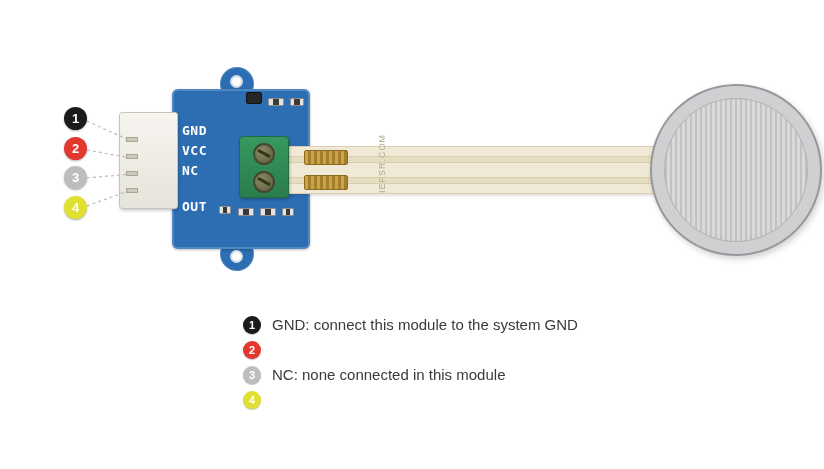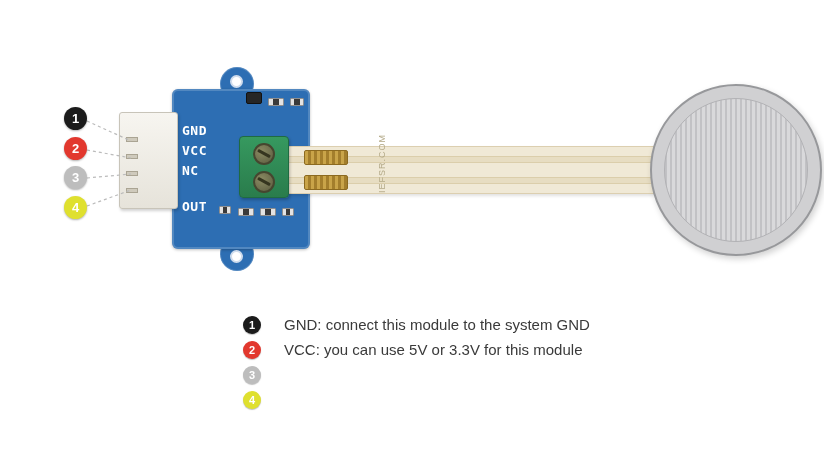--- a/index.html
+++ b/index.html
@@ -66,21 +66,21 @@
              color:#ffffff; font-size:13px; font-weight:bold;
              display:flex; align-items:center; justify-content:center;
              box-shadow:0 1px 2px rgba(0,0,0,0.3); }
 
   
   .legend { position:absolute; left:243px; top:312px; display:flex; flex-direction:column; }
   .legend-row { display:flex; align-items:center; gap:11px; height:25px; }
   .badge { width:18px; height:18px; border-radius:50%; color:#ffffff; font-size:11px; font-weight:bold;
            display:flex; align-items:center; justify-content:center; flex:0 0 18px;
            box-shadow:0 1px 1px rgba(0,0,0,0.25); }
-  .legend-text { font-size:15px; color:#3a3a3a;margin-left:12px; }
+  .legend-text { font-size:15px; color:#3a3a3a; }
 </style>
 </head>
 <body>
 
 <div class="stage">
 
   <div class="pcb-tab top"></div>
   <div class="pcb-tab bottom"></div>
   <div class="pcb"></div>
   <div class="pcb-hole top"></div>
@@ -137,23 +137,23 @@
   <div class="callout" style="left: 64px; top: 166px; background: rgb(189, 189, 189);">3</div>
   <div class="callout" style="left: 64px; top: 196px; background: rgb(223, 224, 47);">4</div>
 
   <div class="legend">
     <div class="legend-row">
       <span class="badge" style="background: rgb(27, 27, 27);">1</span>
       <span class="legend-text">GND: connect this module to the system GND</span>
     </div>
     <div class="legend-row">
       <span class="badge" style="background: rgb(226, 56, 46);">2</span>
-      <span class="legend-text">VCC: you can use 5V or 3.3V for this module</span>
     </div>
     <div class="legend-row">
       <span class="badge" style="background: rgb(189, 189, 189);">3</span>
+      <span class="legend-text">NC: none connected in this module</span>
     </div>
     <div class="legend-row">
       <span class="badge" style="background: rgb(223, 224, 47);">4</span>
     </div>
   </div>
 
 </div>
 
 </body></html>

